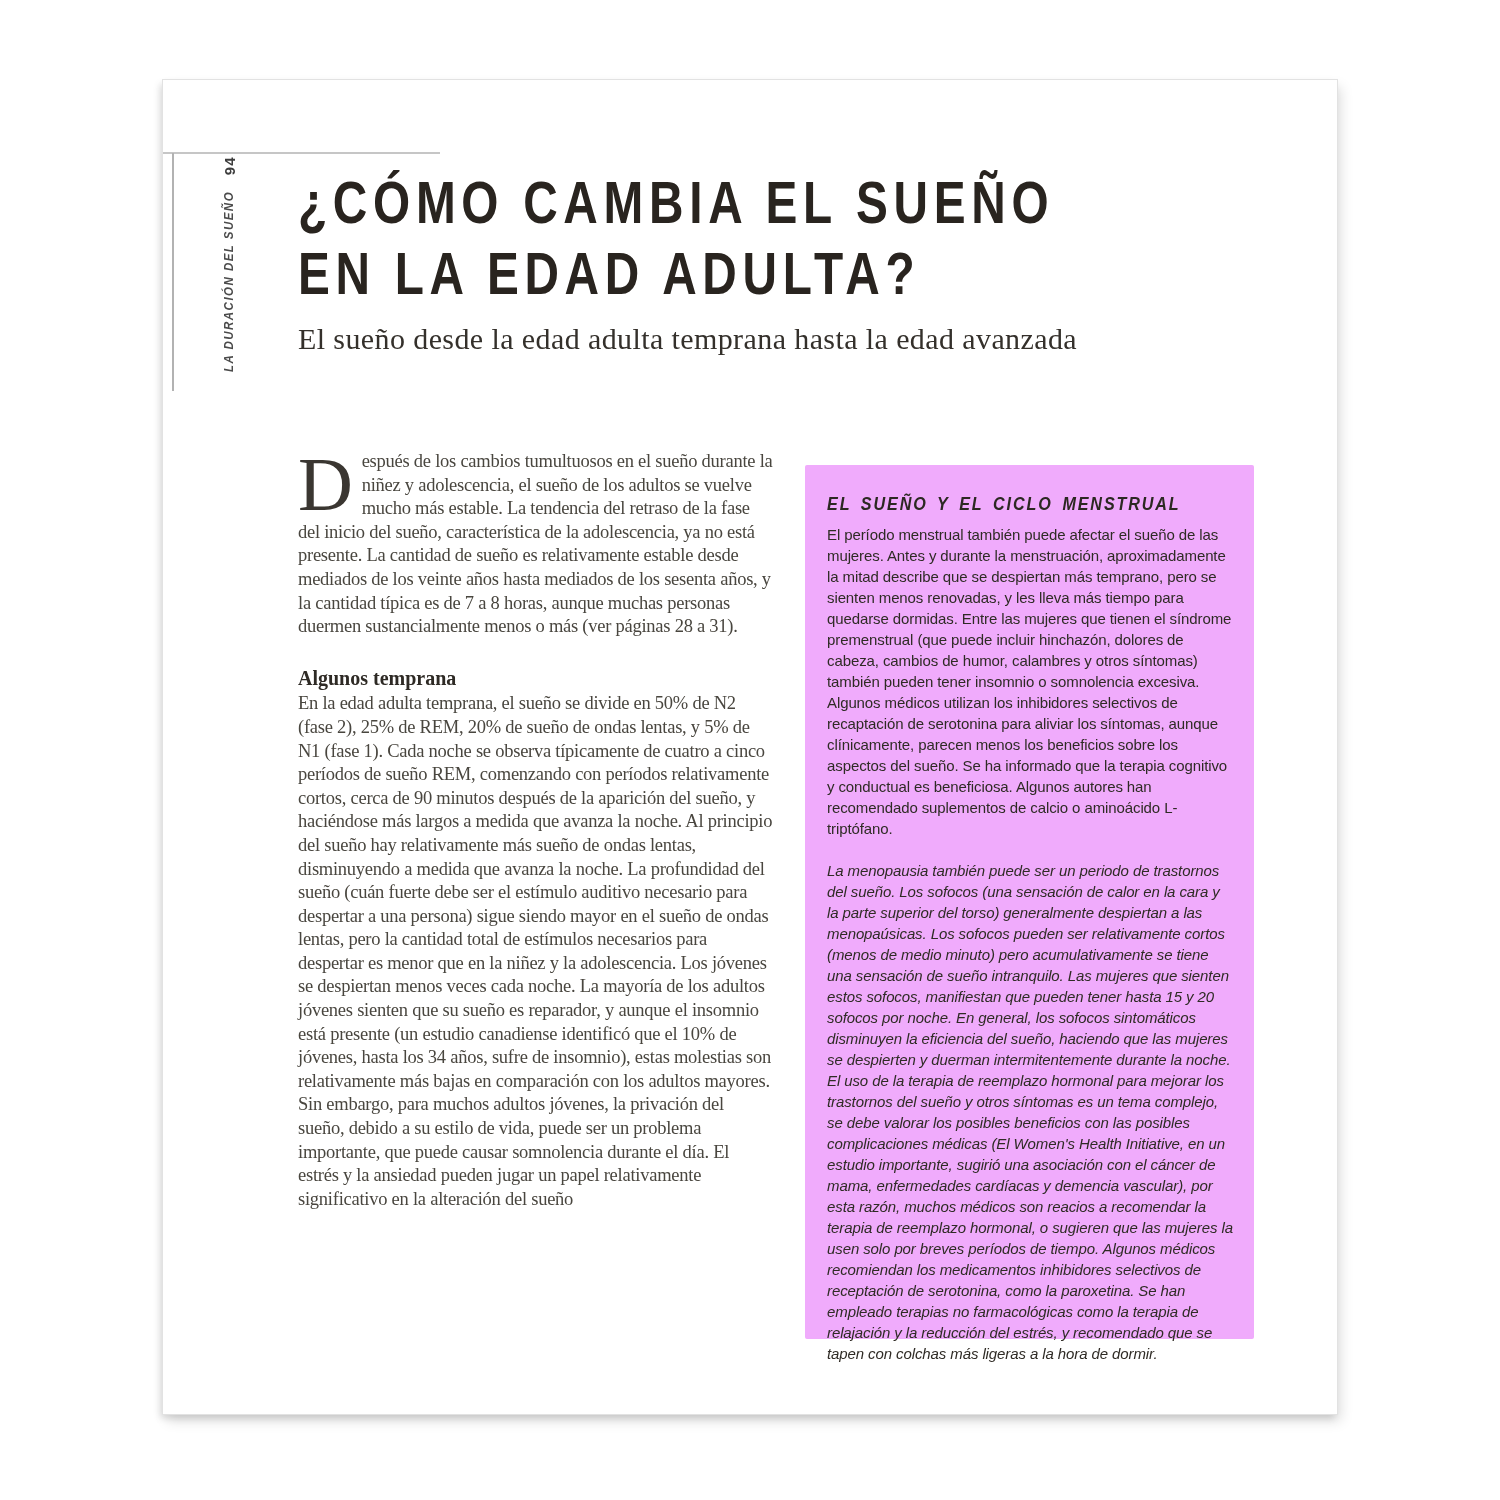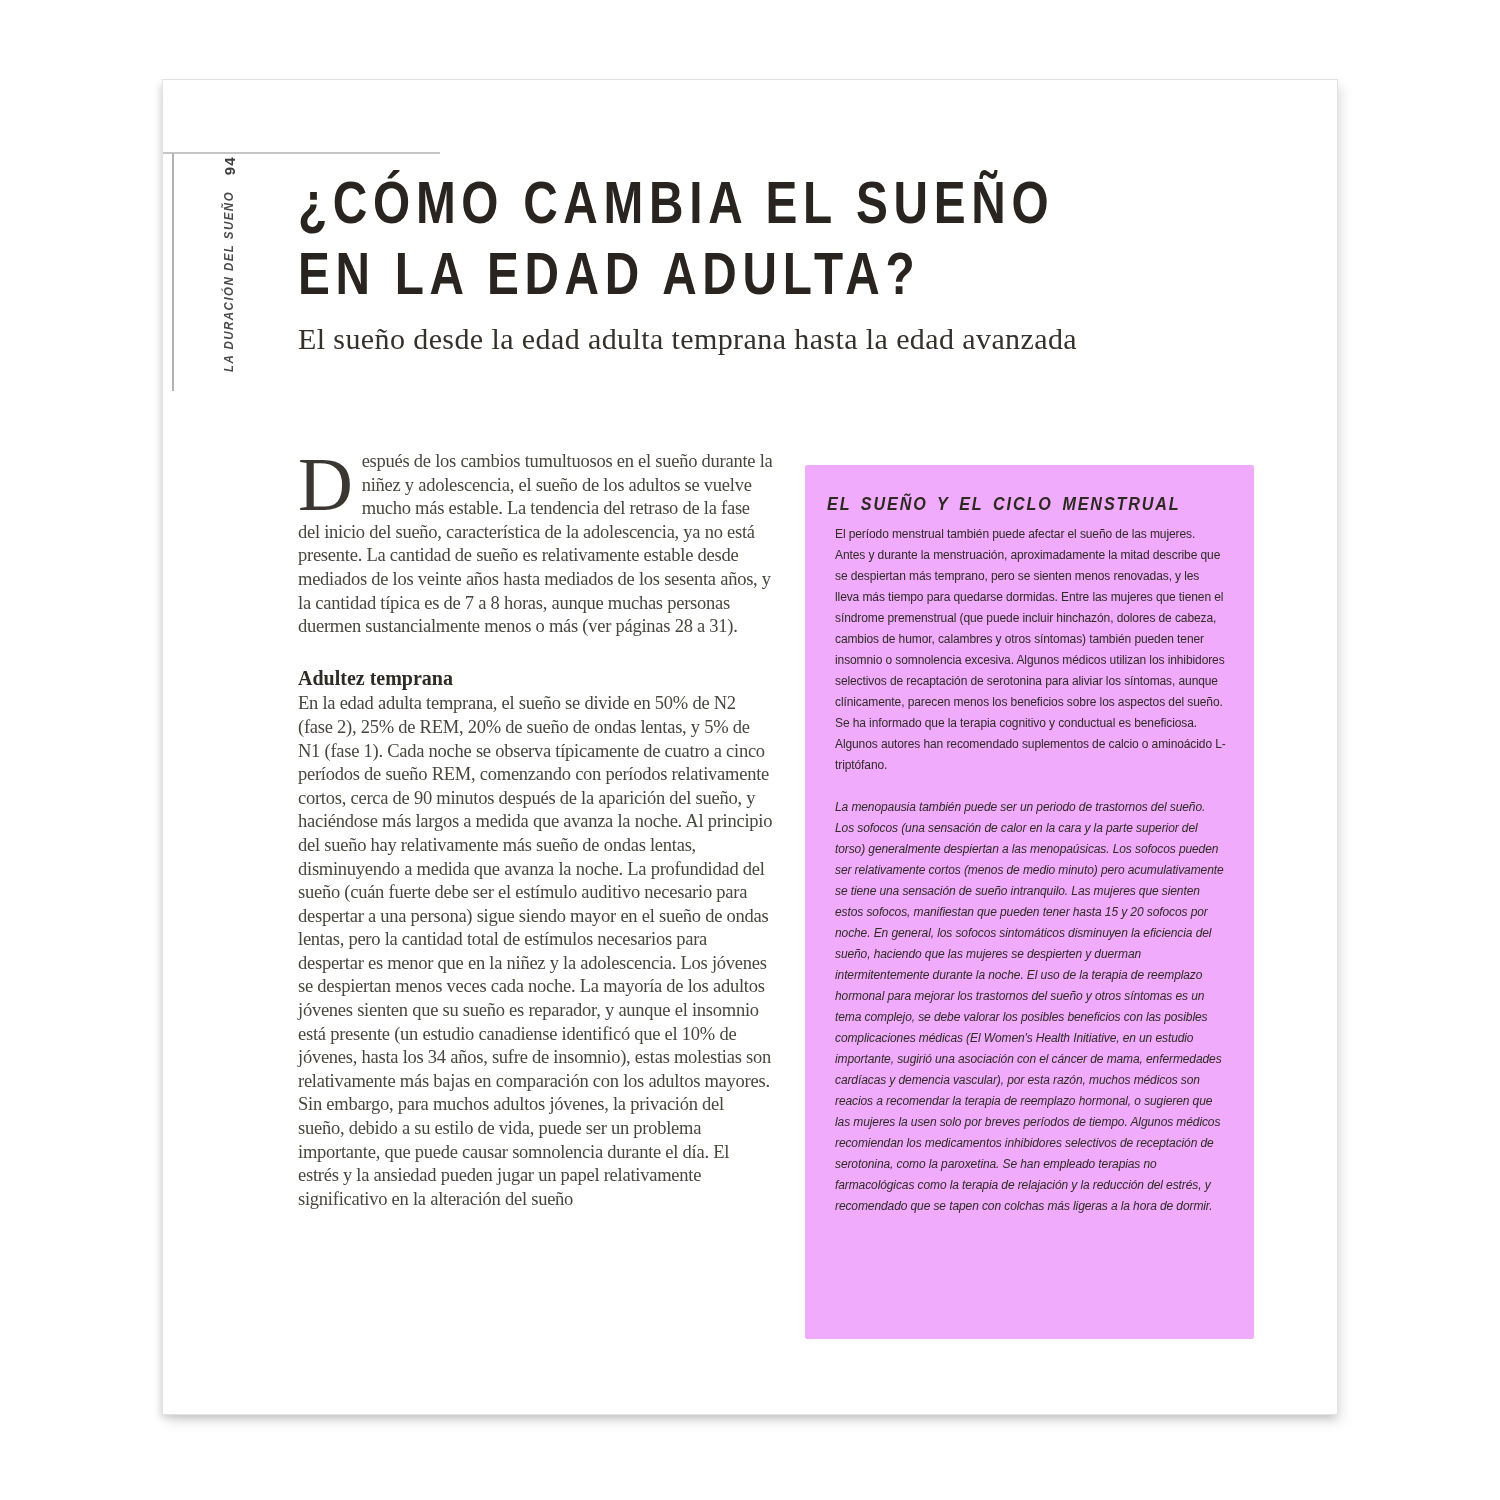--- a/index.html
+++ b/index.html
@@ -146,22 +146,22 @@
     font-size: 19px;
     letter-spacing: 2.2px;
     word-spacing: 4px;
     color: #2c2822;
     transform: scaleX(0.85);
     transform-origin: left top;
     white-space: nowrap;
     margin-bottom: 9px;
   }
   .sidebox p {
-    margin: 8px;
-    font-size: 12px;
+    margin: 0;
+    font-size: 15px;
     line-height: 21px;
     letter-spacing: -0.1px;
     color: #2f2b25;
   }
   .sidebox p + p { margin-top: 21px; font-style: italic; }
 </style>
 </head>
 <body>
 
 <div class="canvas">
@@ -179,21 +179,21 @@
     <div class="headline">
       <div class="title-line">¿CÓMO CAMBIA EL SUEÑO</div>
       <div class="title-line">EN LA EDAD ADULTA?</div>
       <div class="subtitle">El sueño desde la edad adulta temprana hasta la edad avanzada</div>
     </div>
 
     <div class="left-col">
       <p>
         <span class="dropcap">D</span><span>espués de los cambios tumultuosos en el sueño durante la niñez y adolescencia, el sueño de los adultos se vuelve mucho más estable. La tendencia del retraso de la fase del inicio del sueño, característica de la adolescencia, ya no está presente. La cantidad de sueño es relativamente estable desde mediados de los veinte años hasta mediados de los sesenta años, y la cantidad típica es de 7 a 8 horas, aunque muchas personas duermen sustancialmente menos o más (ver páginas 28 a 31).</span>
       </p>
-      <p class="section-heading">Adultez temprana</p>
+      <p class="section-heading">Algunos temprana</p>
       <p>En la edad adulta temprana, el sueño se divide en 50% de N2 (fase 2), 25% de REM, 20% de sueño de ondas lentas, y 5% de N1 (fase 1). Cada noche se observa típicamente de cuatro a cinco períodos de sueño REM, comenzando con períodos relativamente cortos, cerca de 90 minutos después de la aparición del sueño, y haciéndose más largos a medida que avanza la noche. Al principio del sueño hay relativamente más sueño de ondas lentas, disminuyendo a medida que avanza la noche.  La profundidad del sueño (cuán fuerte debe ser el estímulo auditivo necesario para despertar a una persona) sigue siendo mayor en el sueño de ondas lentas, pero la cantidad total de estímulos necesarios para despertar es menor que en la niñez y la adolescencia. Los jóvenes se despiertan menos veces cada noche. La mayoría de los adultos jóvenes sienten que su sueño es reparador, y aunque el insomnio está presente (un estudio canadiense identificó que el 10% de jóvenes, hasta los 34 años, sufre de insomnio), estas molestias son relativamente más bajas en comparación con los adultos mayores. Sin embargo, para muchos adultos jóvenes, la privación del sueño, debido a su estilo de vida, puede ser un problema importante, que puede causar somnolencia durante el día. El estrés y la ansiedad pueden jugar un papel relativamente significativo en la alteración del sueño</p>
     </div>
 
     <div class="sidebox">
       <div class="sidebox-heading">EL SUEÑO Y EL CICLO MENSTRUAL</div>
       <p>El período menstrual también puede afectar el sueño de las mujeres. Antes y durante la menstruación, aproximadamente la mitad describe que se despiertan más temprano, pero se sienten menos renovadas, y les lleva más tiempo para quedarse dormidas. Entre las mujeres que tienen el síndrome premenstrual (que puede incluir hinchazón, dolores de cabeza, cambios de humor, calambres y otros síntomas) también pueden tener insomnio o somnolencia excesiva. Algunos médicos utilizan los inhibidores selectivos de recaptación de serotonina para aliviar los síntomas, aunque clínicamente, parecen menos los beneficios sobre los aspectos del sueño. Se ha informado que la terapia cognitivo y conductual es beneficiosa. Algunos autores han recomendado suplementos de calcio o aminoácido L-triptófano.</p>
       <p>La menopausia también puede ser un periodo de trastornos del sueño. Los sofocos (una sensación de calor en la cara y la parte superior del torso) generalmente despiertan a las menopaúsicas. Los sofocos pueden ser relativamente cortos (menos de medio minuto) pero acumulativamente se tiene una sensación de sueño intranquilo. Las mujeres que sienten estos sofocos, manifiestan que pueden tener hasta 15 y 20 sofocos por noche. En general, los sofocos sintomáticos disminuyen la eficiencia del sueño, haciendo que las mujeres se despierten y duerman intermitentemente durante la noche. El uso de la terapia de reemplazo hormonal para mejorar los trastornos del sueño y otros síntomas es un tema complejo, se debe valorar los posibles beneficios con las posibles complicaciones médicas (El Women's Health Initiative, en un estudio importante, sugirió una asociación con el cáncer de mama, enfermedades cardíacas y demencia vascular), por esta razón, muchos médicos son reacios a recomendar la terapia de reemplazo hormonal, o sugieren que las mujeres la usen solo por breves períodos de tiempo. Algunos médicos recomiendan los medicamentos inhibidores selectivos de receptación de serotonina, como la paroxetina. Se han empleado terapias no farmacológicas como la terapia de relajación y la reducción del estrés, y recomendado que se tapen con colchas más ligeras a la hora de dormir.</p>
     </div>
 
   </div>

